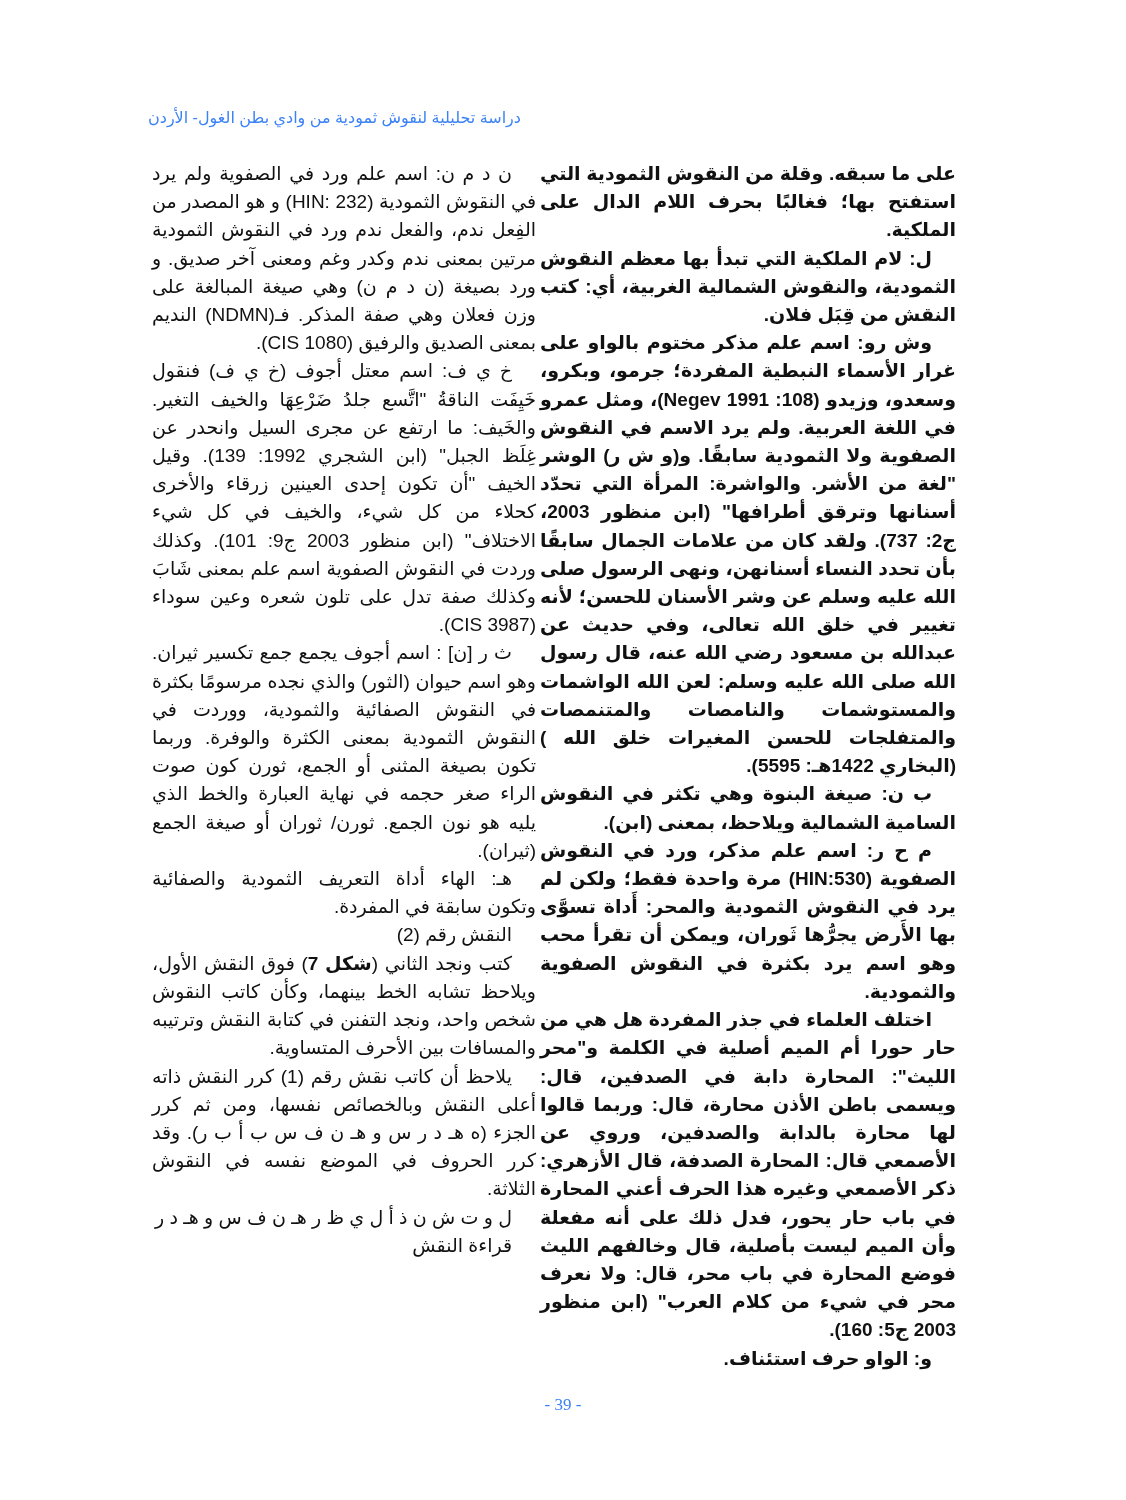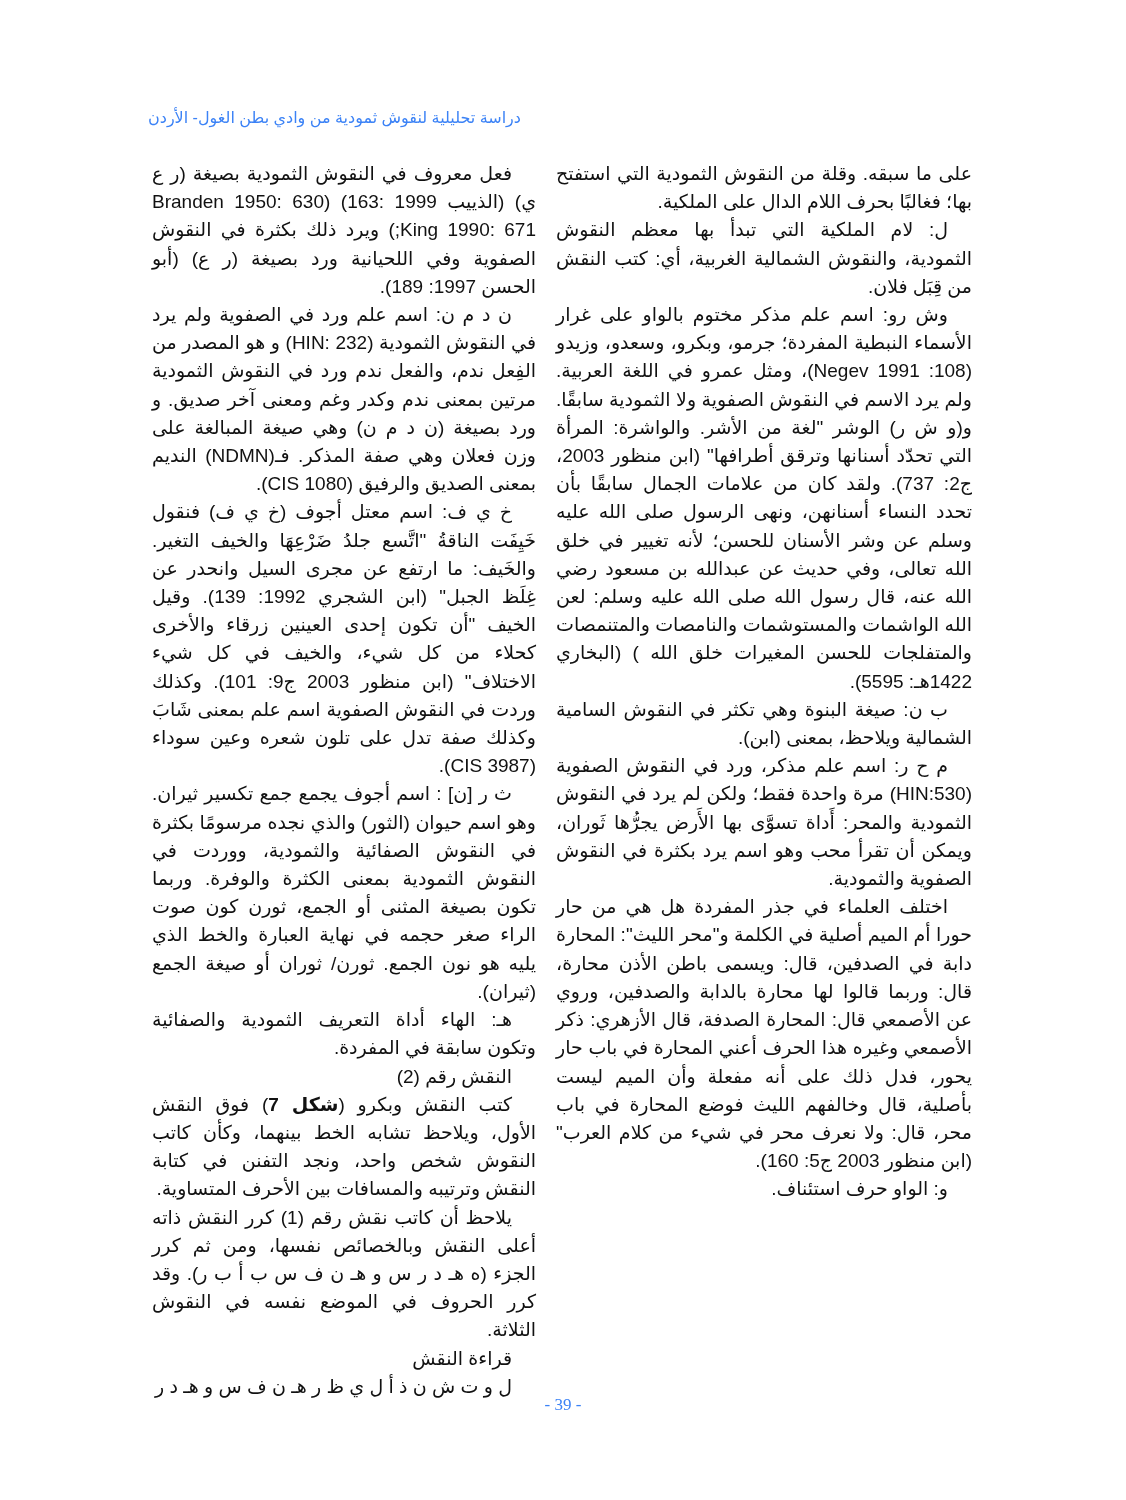--- a/index.html
+++ b/index.html
@@ -32,22 +32,23 @@
     }
     .column {
       position: absolute;
       top: 160px;
       direction: rtl;
       text-align: justify;
       font-size: 19px;
       line-height: 28.2px;
     }
     .col-right {
-      left: 556px;
+      left: 540px;
       width: 416px;
+      font-weight: bold;
     }
     .col-left {
       left: 152px;
       width: 384px;
     }
     .para {
       margin: 0;
       text-indent: 0;
     }
     .para.indent {
@@ -78,27 +79,26 @@
   <p class="para">على ما سبقه. وقلة من النقوش الثمودية التي استفتح بها؛ فغالبًا بحرف اللام الدال على الملكية.</p>
   <p class="para indent">ل: لام الملكية التي تبدأ بها معظم النقوش الثمودية، والنقوش الشمالية الغربية، أي: كتب النقش من قِبَل فلان.</p>
   <p class="para indent">وش رو: اسم علم مذكر مختوم بالواو على غرار الأسماء النبطية المفردة؛ جرمو، وبكرو، وسعدو، وزيدو (Negev 1991 :108)، ومثل عمرو في اللغة العربية. ولم يرد الاسم في النقوش الصفوية ولا الثمودية سابقًا. و(و ش ر) الوشر "لغة من الأشر. والواشرة: المرأة التي تحدّد أسنانها وترقق أطرافها" (ابن منظور 2003، ج2: 737). ولقد كان من علامات الجمال سابقًا بأن تحدد النساء أسنانهن، ونهى الرسول صلى الله عليه وسلم عن وشر الأسنان للحسن؛ لأنه تغيير في خلق الله تعالى، وفي حديث عن عبدالله بن مسعود رضي الله عنه، قال رسول الله صلى الله عليه وسلم: لعن الله الواشمات والمستوشمات والنامصات والمتنمصات والمتفلجات للحسن المغيرات خلق الله ) (البخاري 1422هـ: 5595).</p>
   <p class="para indent">ب ن: صيغة البنوة وهي تكثر في النقوش السامية الشمالية ويلاحظ، بمعنى (ابن).</p>
   <p class="para indent">م ح ر: اسم علم مذكر، ورد في النقوش الصفوية (HIN:530) مرة واحدة فقط؛ ولكن لم يرد في النقوش الثمودية والمحر: أَداة تسوَّى بها الأَرض يجرُّها ثَوران، ويمكن أن تقرأ محب وهو اسم يرد بكثرة في النقوش الصفوية والثمودية.</p>
   <p class="para indent">اختلف العلماء في جذر المفردة هل هي من حار حورا أم الميم أصلية في الكلمة و"محر الليث": المحارة دابة في الصدفين، قال: ويسمى باطن الأذن محارة، قال: وربما قالوا لها محارة بالدابة والصدفين، وروي عن الأصمعي قال: المحارة الصدفة، قال الأزهري: ذكر الأصمعي وغيره هذا الحرف أعني المحارة في باب حار يحور، فدل ذلك على أنه مفعلة وأن الميم ليست بأصلية، قال وخالفهم الليث فوضع المحارة في باب محر، قال: ولا نعرف محر في شيء من كلام العرب" (ابن منظور 2003 ج5: 160).</p>
   <p class="para indent">و: الواو حرف استئناف.</p>
 </div>
 
 <div class="column col-left">
-  <p class="para indent">فعل معروف في النقوش الثمودية بصيغة (ر ع ي) (الذييب 1999 :163) (Branden 1950: 630 ;King 1990: 671) ويرد ذلك بكثرة في النقوش الصفوية وفي اللحيانية ورد بصيغة (ر ع) (أبو الحسن 1997: 189).</p>
   <p class="para indent">ن د م ن: اسم علم ورد في الصفوية ولم يرد في النقوش الثمودية (HIN: 232) و هو المصدر من الفِعل ندم، والفعل ندم ورد في النقوش الثمودية مرتين بمعنى ندم وكدر وغم ومعنى آخر صديق. و ورد بصيغة (ن د م ن) وهي صيغة المبالغة على وزن فعلان وهي صفة المذكر. فـ(NDMN) النديم بمعنى الصديق والرفيق (CIS 1080).</p>
   <p class="para indent">خ ي ف: اسم معتل أجوف (خ ي ف) فنقول خَيِفَت الناقةُ "اتَّسع جلدُ ضَرْعِهَا والخيف التغير. والخَيف: ما ارتفع عن مجرى السيل وانحدر عن غِلَظ الجبل" (ابن الشجري 1992: 139). وقيل الخيف "أن تكون إحدى العينين زرقاء والأخرى كحلاء من كل شيء، والخيف في كل شيء الاختلاف" (ابن منظور 2003 ج9: 101). وكذلك وردت في النقوش الصفوية اسم علم بمعنى شَابَ وكذلك صفة تدل على تلون شعره وعين سوداء (CIS 3987).</p>
   <p class="para indent">ث ر [ن] : اسم أجوف يجمع جمع تكسير ثيران. وهو اسم حيوان (الثور) والذي نجده مرسومًا بكثرة في النقوش الصفائية والثمودية، ووردت في النقوش الثمودية بمعنى الكثرة والوفرة. وربما تكون بصيغة المثنى أو الجمع، ثورن كون صوت الراء صغر حجمه في نهاية العبارة والخط الذي يليه هو نون الجمع. ثورن/ ثوران أو صيغة الجمع (ثيران).</p>
   <p class="para indent">هـ: الهاء أداة التعريف الثمودية والصفائية وتكون سابقة في المفردة.</p>
   <p class="para indent">النقش رقم (2)</p>
   <p class="para indent">
-    <span>كتب النقش وبكرو (</span><span class="bold">شكل 7</span><span>) فوق النقش الأول، ويلاحظ تشابه الخط بينهما، وكأن كاتب النقوش شخص واحد، ونجد التفنن في كتابة النقش وترتيبه والمسافات بين الأحرف المتساوية.</span>
+    <span>كتب ونجد الثاني (</span><span class="bold">شكل 7</span><span>) فوق النقش الأول، ويلاحظ تشابه الخط بينهما، وكأن كاتب النقوش شخص واحد، ونجد التفنن في كتابة النقش وترتيبه والمسافات بين الأحرف المتساوية.</span>
   </p>
   <p class="para indent">يلاحظ أن كاتب نقش رقم (1) كرر النقش ذاته أعلى النقش وبالخصائص نفسها، ومن ثم كرر الجزء (ه هـ د ر س و هـ ن ف س ب أ ب ر). وقد كرر الحروف في الموضع نفسه في النقوش الثلاثة.</p>
+  <p class="para indent">ل و ت ش ن ذ أ ل ي ظ ر هـ ن ف س و هـ د ر</p>
   <p class="para indent">قراءة النقش</p>
-  <p class="para indent">ل و ت ش ن ذ أ ل ي ظ ر هـ ن ف س و هـ د ر</p>
 </div>
 
 <div class="page-number">- 39 -</div>
 
 </body></html>

